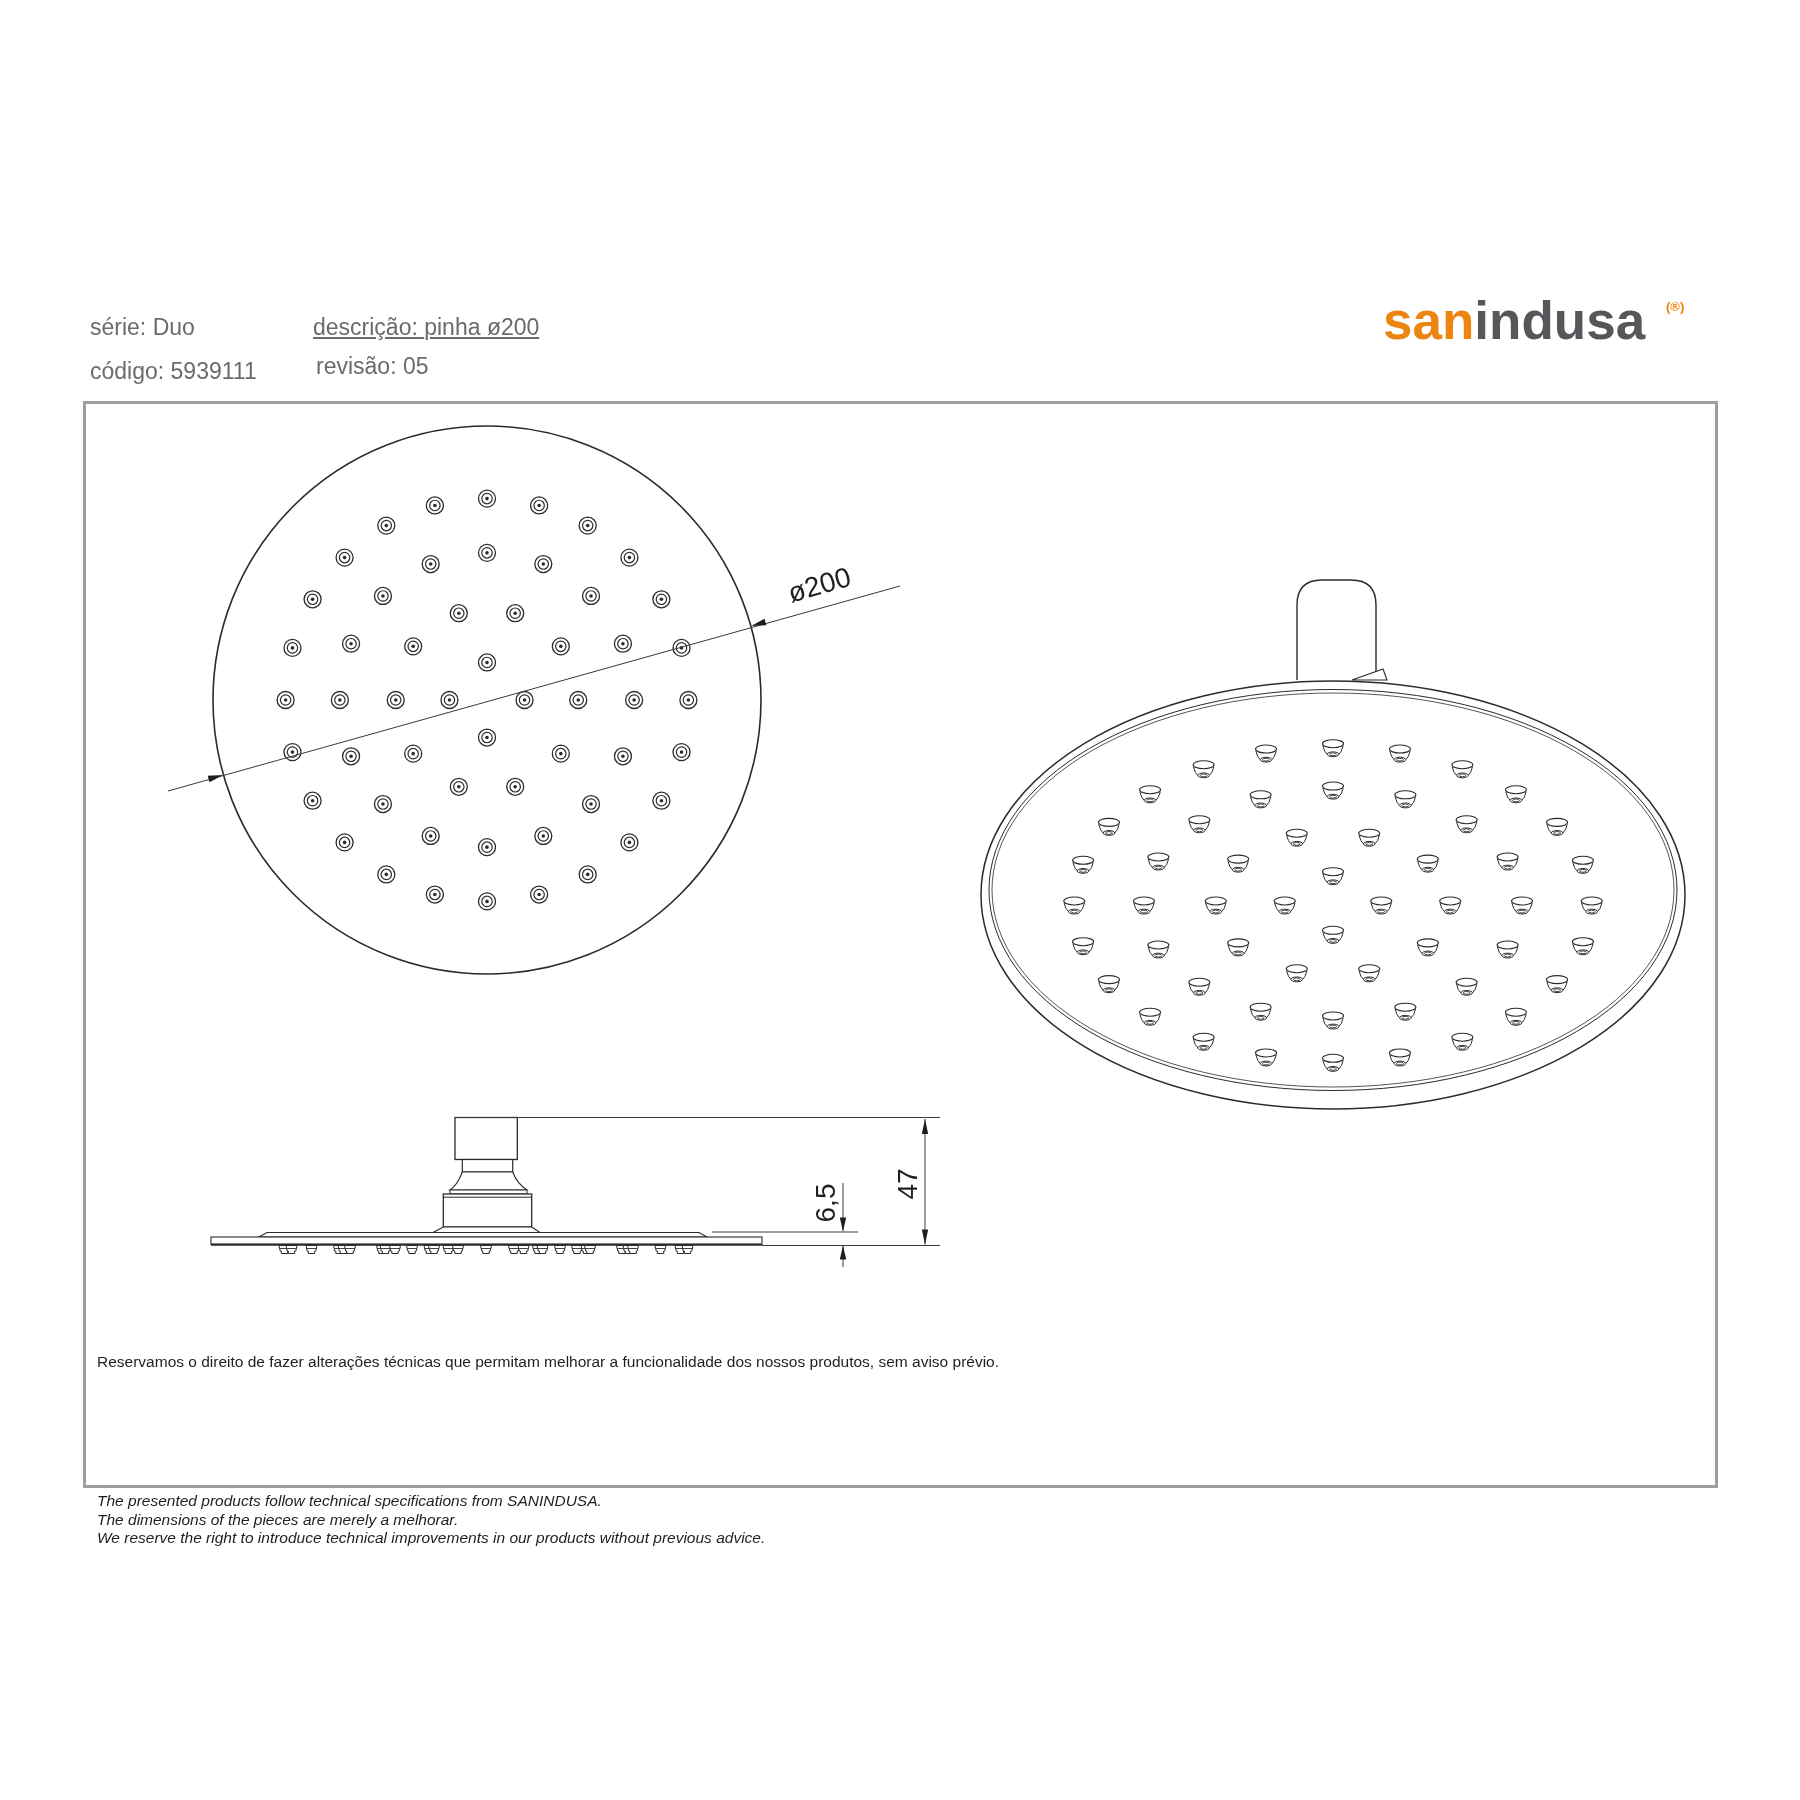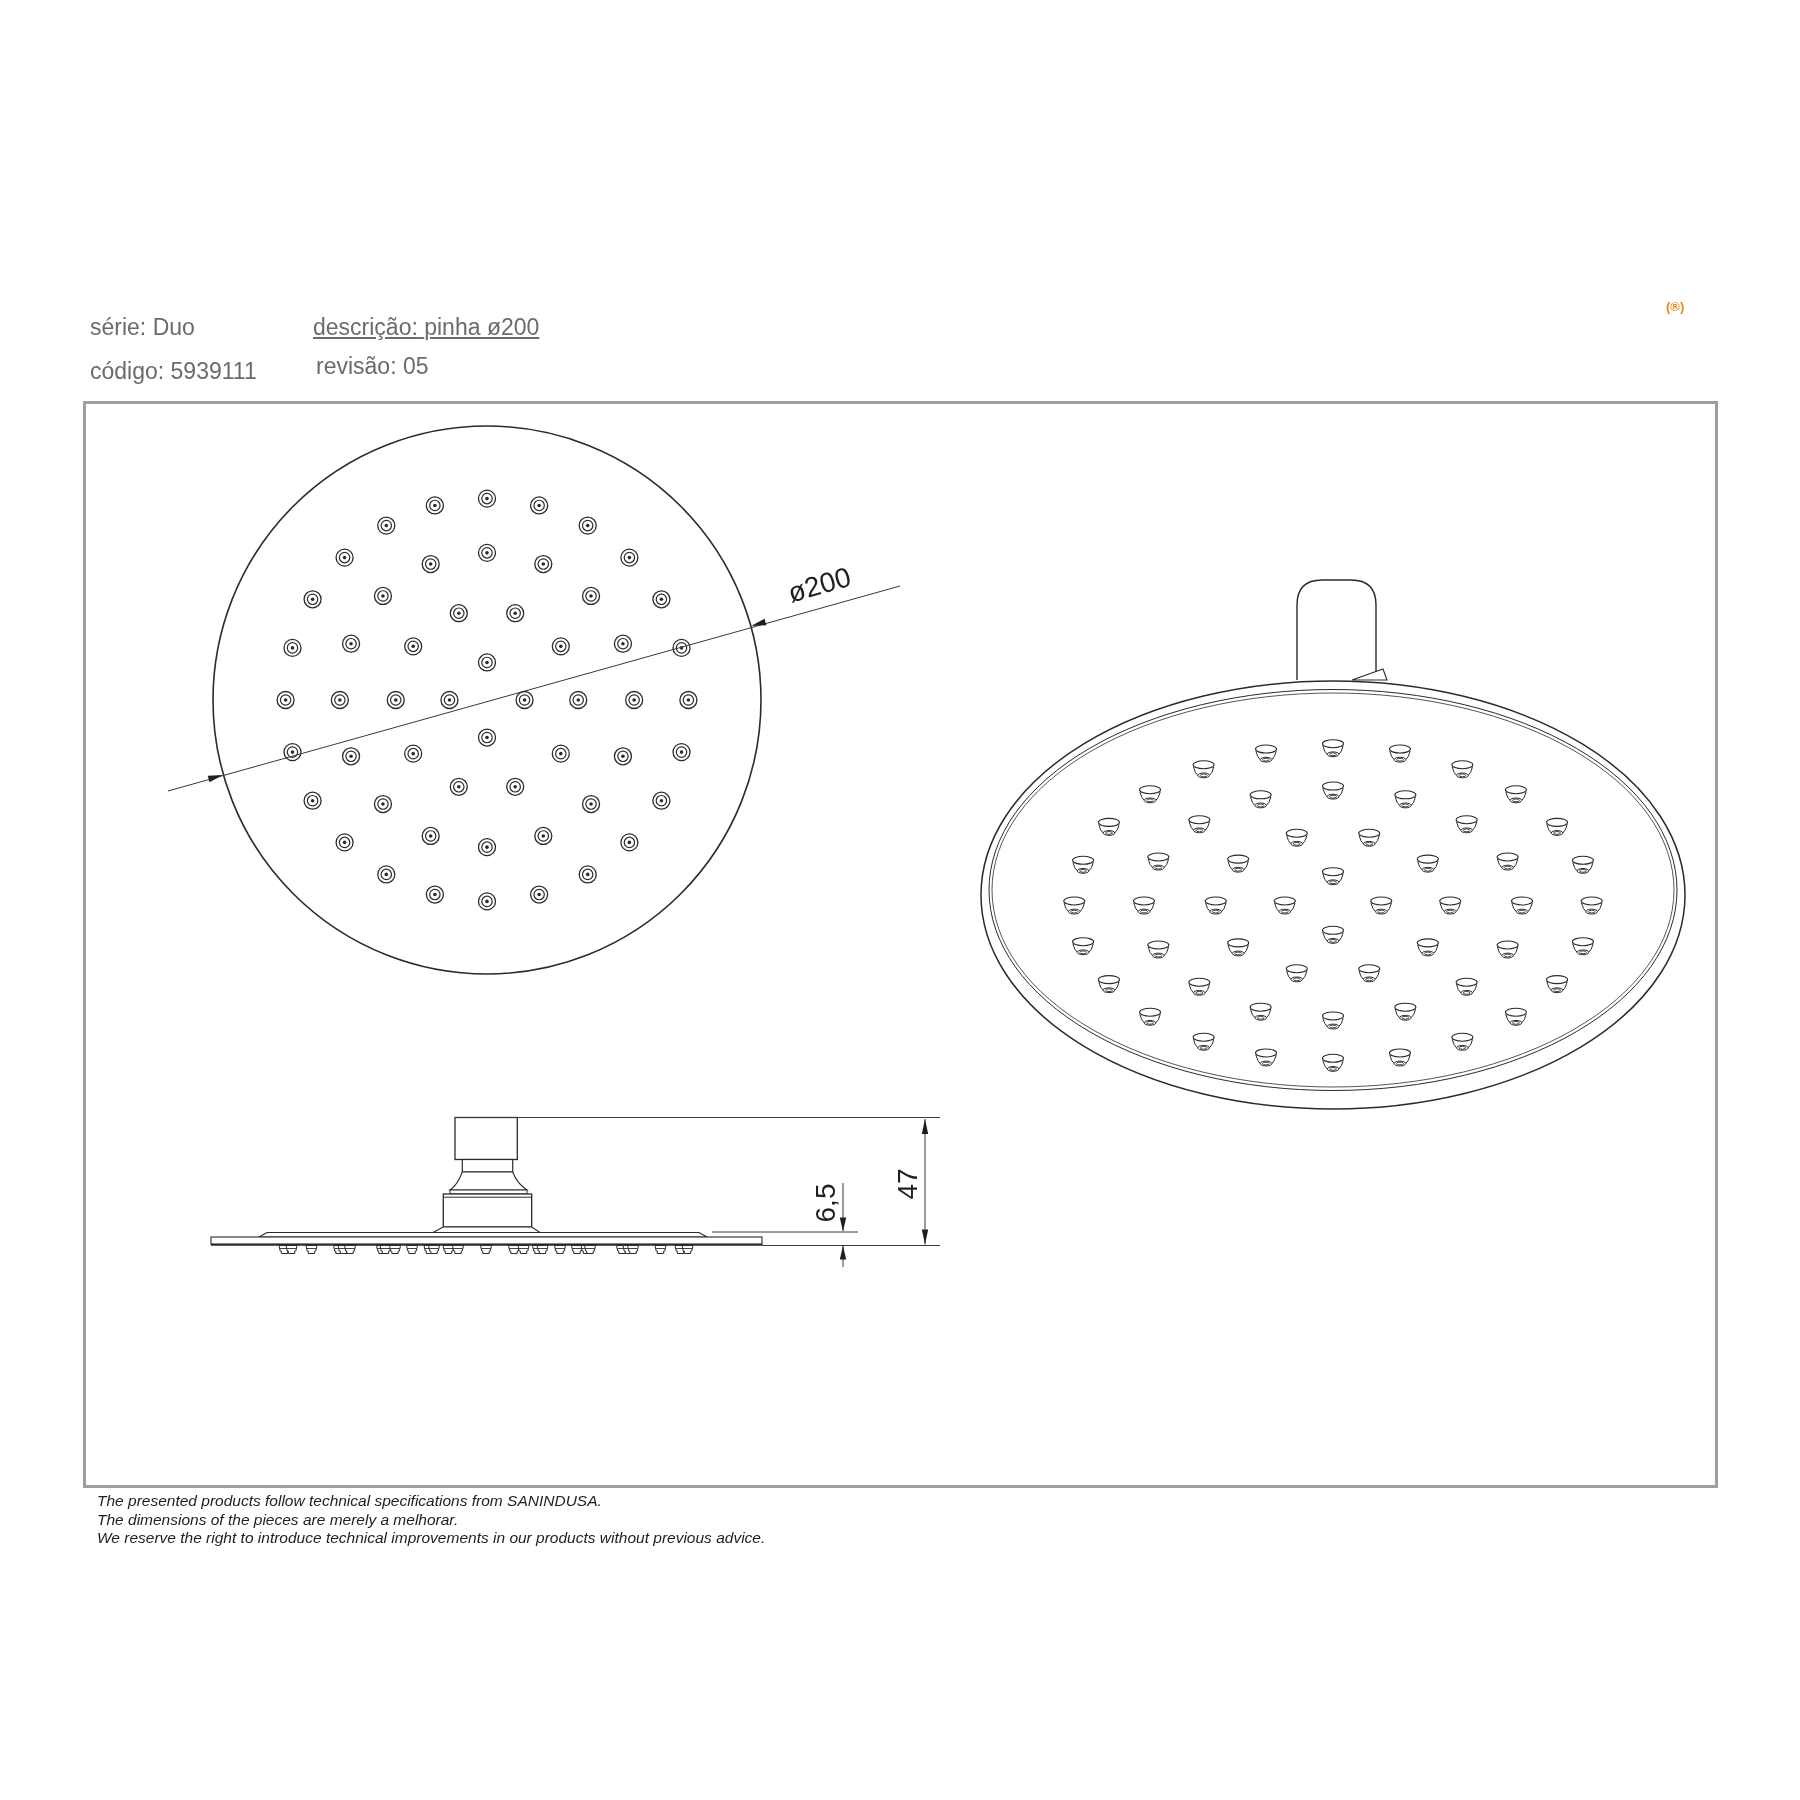--- a/index.html
+++ b/index.html
@@ -28,20 +28,21 @@
   <div class="hdr-row" style="left:304px;top:314px;text-decoration:underline;">
     <span>descrição:</span>&nbsp;<span>pinha ø200</span>
   </div>
   <div class="hdr-row" style="left:81px;top:358px;">
     <span>código:</span>&nbsp;<span>5939111</span>
   </div>
   <div class="hdr-row" style="left:307px;top:353px;">
     <span>revisão:</span>&nbsp;<span>05</span>
   </div>
 
+  <div id="logo"><span class="p1">san</span><span class="p2">indusa</span></div>
   <div id="logo-mark">(®)</div>
 
   <div id="drawing-box"></div>
 
   <svg id="sheet-svg" width="1800" height="1800" viewBox="0 0 1800 1800">
 
     <g>
       <circle cx="487" cy="700" r="274" fill="none" stroke="#2b2b2b" stroke-width="1.6"></circle>
       <g id="top-nozzles">
           <g>
@@ -802,20 +803,21 @@
         <line x1="843" y1="1183" x2="843" y2="1231" stroke-width="1"></line>
         <polygon points="843,1231.5 839.8,1217.5 846.2,1217.5" fill="#1f1f1f" stroke="none"></polygon>
         <line x1="843" y1="1246" x2="843" y2="1267" stroke-width="1"></line>
         <polygon points="843,1245.5 839.8,1259.5 846.2,1259.5" fill="#1f1f1f" stroke="none"></polygon>
         <text x="835" y="1203" font-size="28" text-anchor="middle" stroke="none" fill="#1f1f1f" transform="rotate(-90 835 1203)">6,5</text>
       </g>
     </g>
   </svg>
 
   <div class="disc" style="top:1353px;">
+    <div>Reservamos o direito de fazer alterações técnicas que permitam melhorar a funcionalidade dos nossos produtos, sem aviso prévio.</div>
   </div>
   <div class="disc" style="top:1492px;font-style:italic;">
     <div>The presented products follow technical specifications from SANINDUSA.</div>
     <div>The dimensions of the pieces are merely a melhorar.</div>
     <div>We reserve the right to introduce technical improvements in our products without previous advice.</div>
   </div>
 
 </div>
 
 </body></html>

